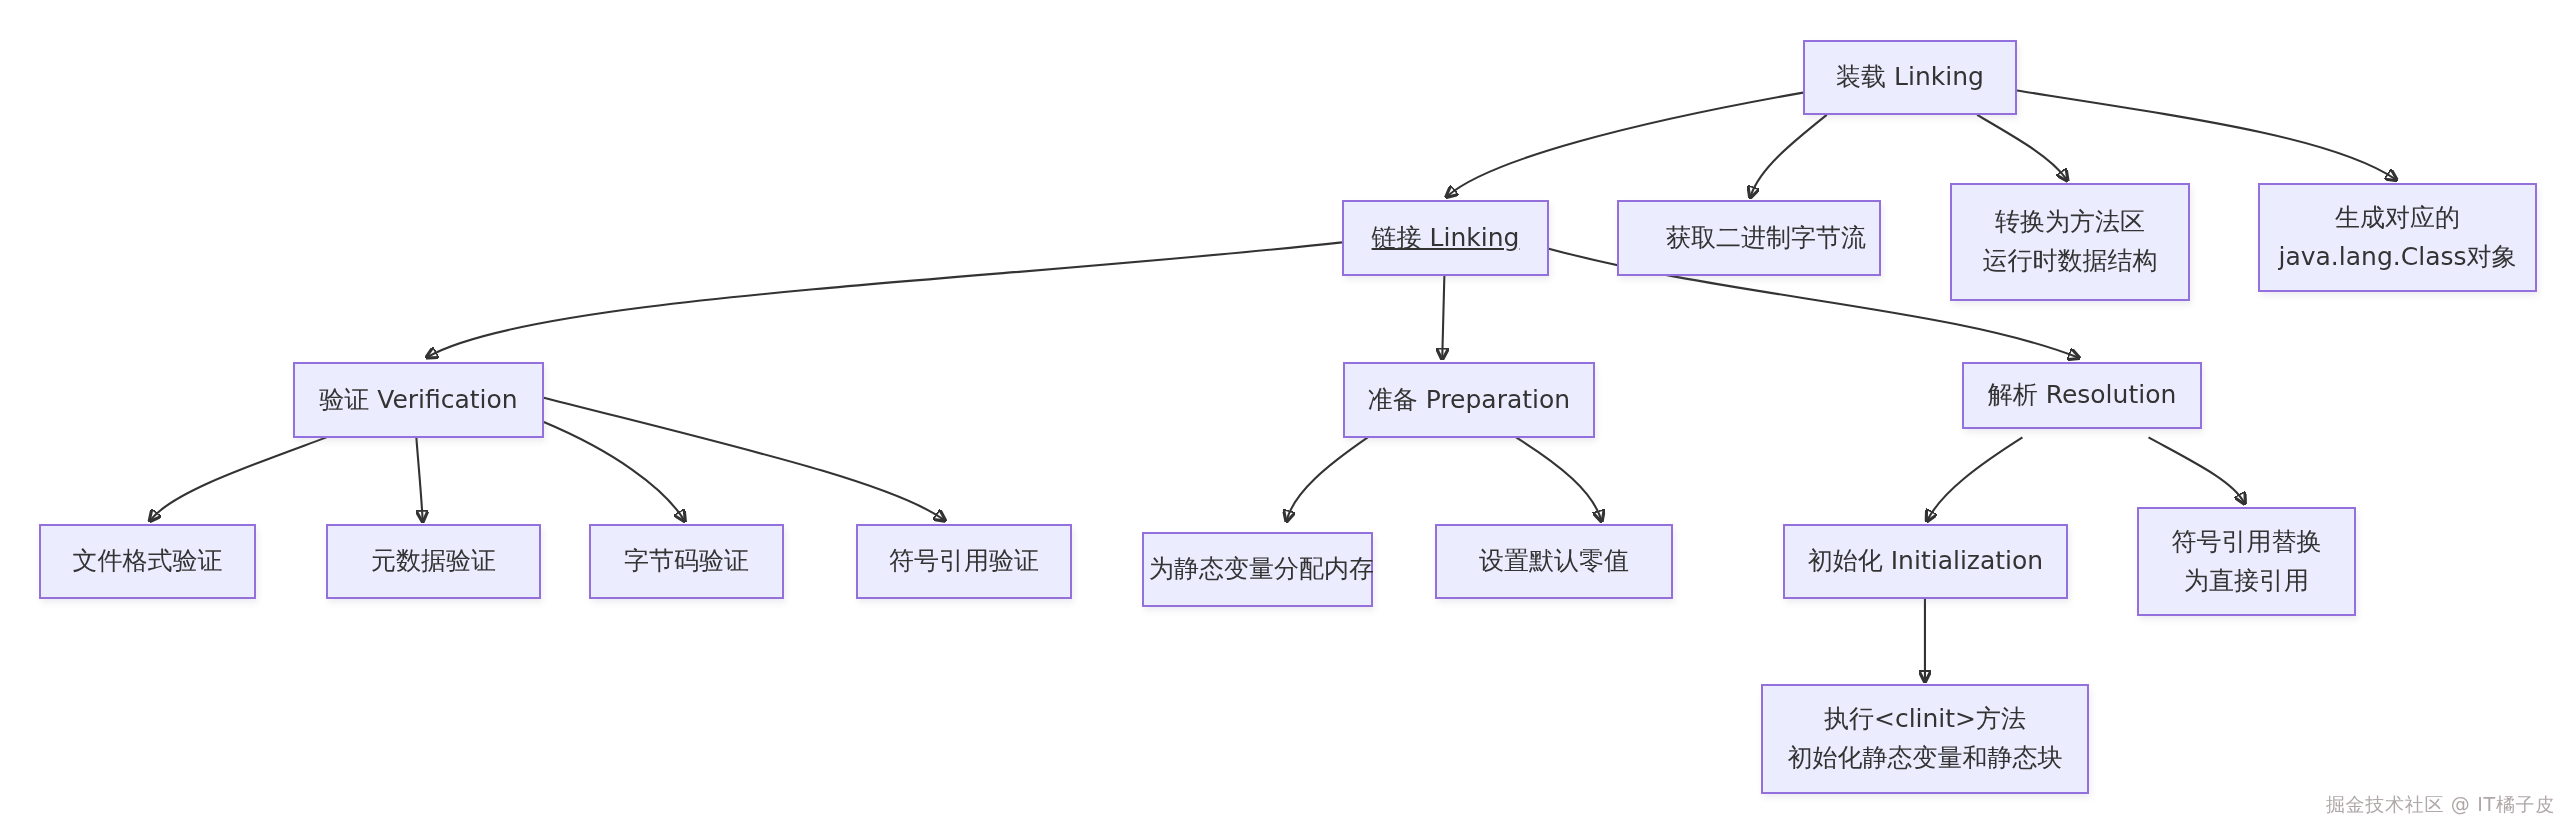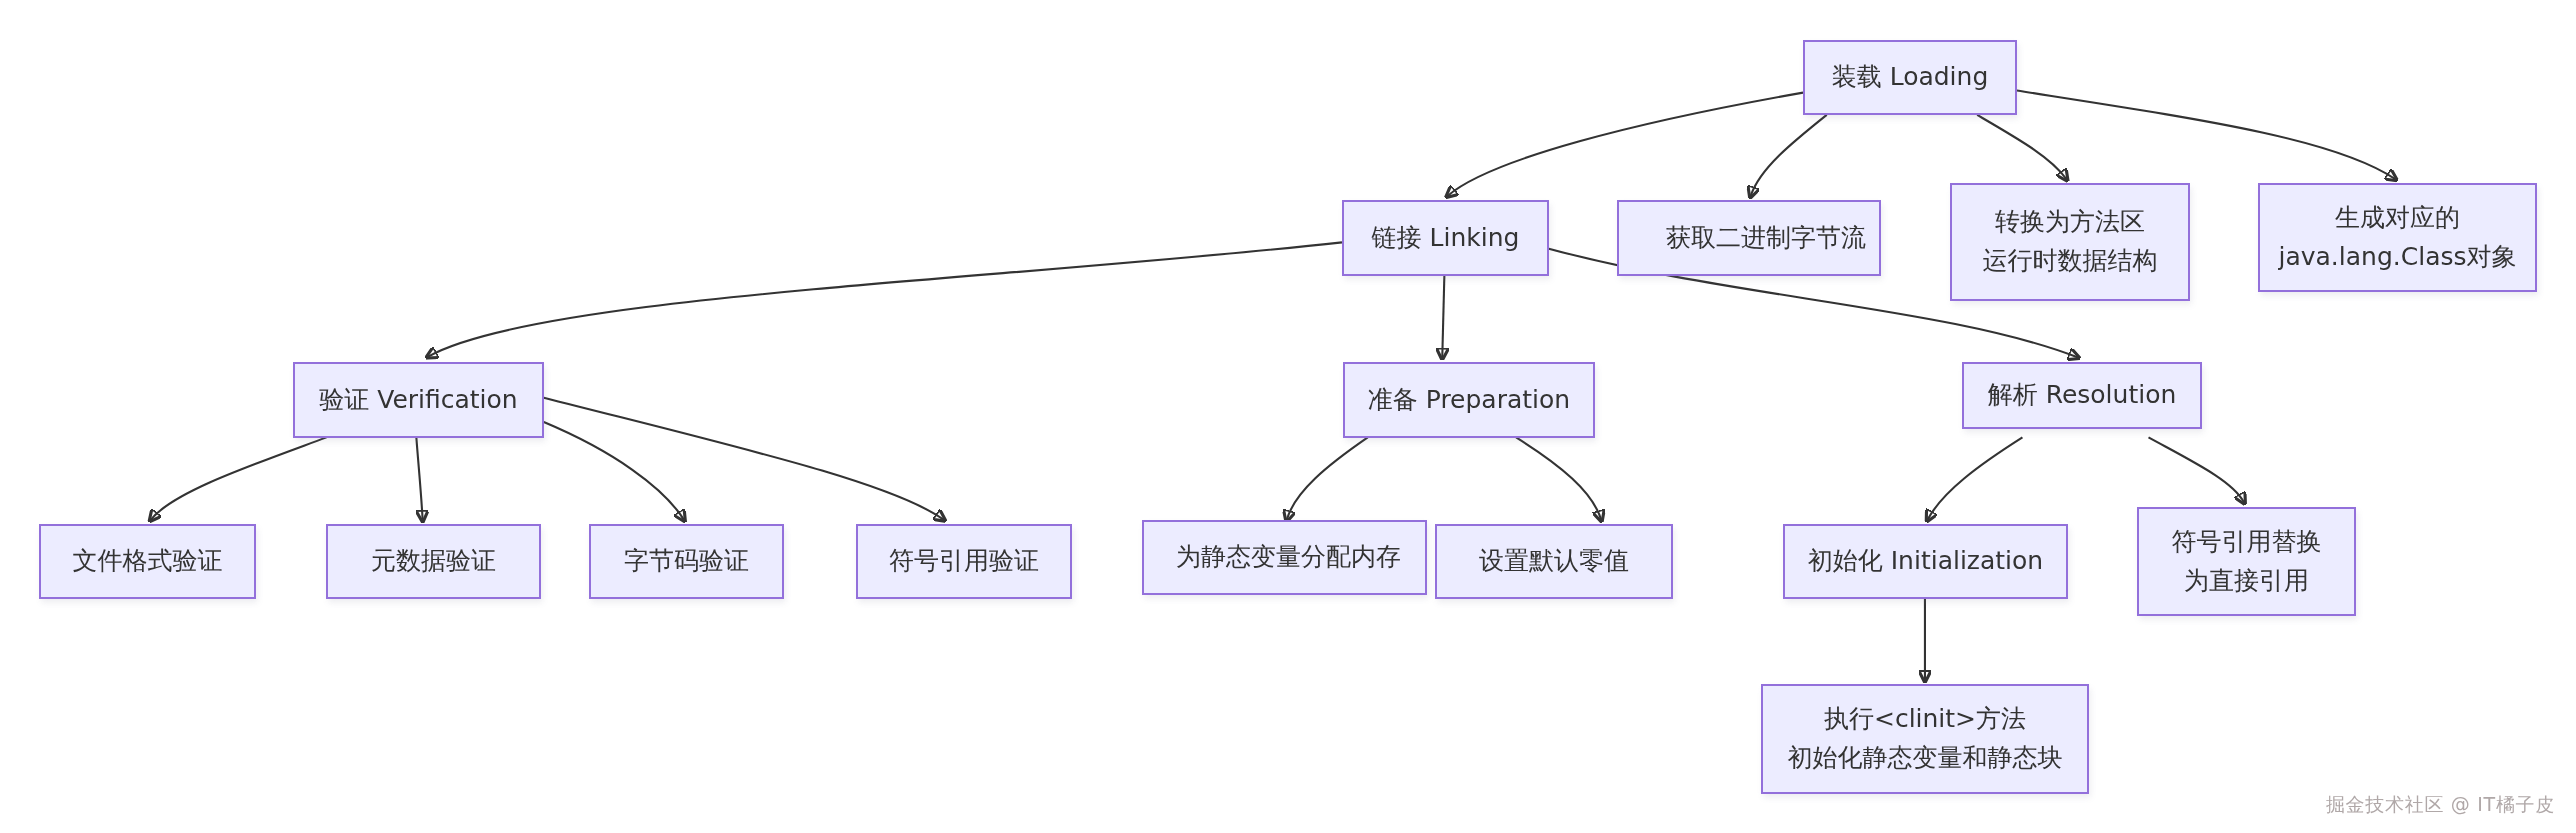--- a/index.html
+++ b/index.html
@@ -66,24 +66,24 @@
     <path d="M780,606 C880,648 952,700 981,746" marker-end="url(#arrow)"></path>
     <path d="M780,571 C1050,640 1278,692 1354,746" marker-end="url(#arrow)"></path>
     <path d="M1963,628 C1905,668 1858,706 1847,746" marker-end="url(#arrow)"></path>
     <path d="M2176,628 C2240,668 2286,706 2298,746" marker-end="url(#arrow)"></path>
     <path d="M2903,628 C2840,668 2788,706 2767,746" marker-end="url(#arrow)"></path>
     <path d="M3084,628 C3148,663 3204,690 3221,721" marker-end="url(#arrow)"></path>
     <path d="M2763,860 L2763,976" marker-end="url(#arrow)"></path>
   </svg>
 
   <div class="node" style="left:1803px;top:40px;width:214px;height:75px;">
-    <span>装载 Loading</span>
+    <span>装载 Linking</span>
   </div>
 
-  <div class="node" style="left:1342px;top:200px;width:207px;height:76px;">
+  <div class="node" style="left:1342px;top:200px;width:207px;height:76px;text-decoration:underline;">
     <span>链接 Linking</span>
   </div>
 
   <div class="node" style="left:1617px;top:200px;width:264px;height:76px;padding-left:34px;">
     <span>获取二进制字节流</span>
   </div>
 
   <div class="node" style="left:1950px;top:183px;width:240px;height:118px;">
     <span>转换为方法区</span>
     <span>运行时数据结构</span>
@@ -115,21 +115,21 @@
   </div>
 
   <div class="node" style="left:589px;top:524px;width:195px;height:75px;">
     <span>字节码验证</span>
   </div>
 
   <div class="node" style="left:856px;top:524px;width:216px;height:75px;">
     <span>符号引用验证</span>
   </div>
 
-  <div class="node" style="left:1142px;top:520px;width:285px;height:75px;padding-left:8px;">
+  <div class="node" style="left:1142px;top:532px;width:231px;height:75px;padding-left:8px;">
     <span>为静态变量分配内存</span>
   </div>
 
   <div class="node" style="left:1435px;top:524px;width:238px;height:75px;">
     <span>设置默认零值</span>
   </div>
 
   <div class="node" style="left:1783px;top:524px;width:285px;height:75px;">
     <span>初始化 Initialization</span>
   </div>

